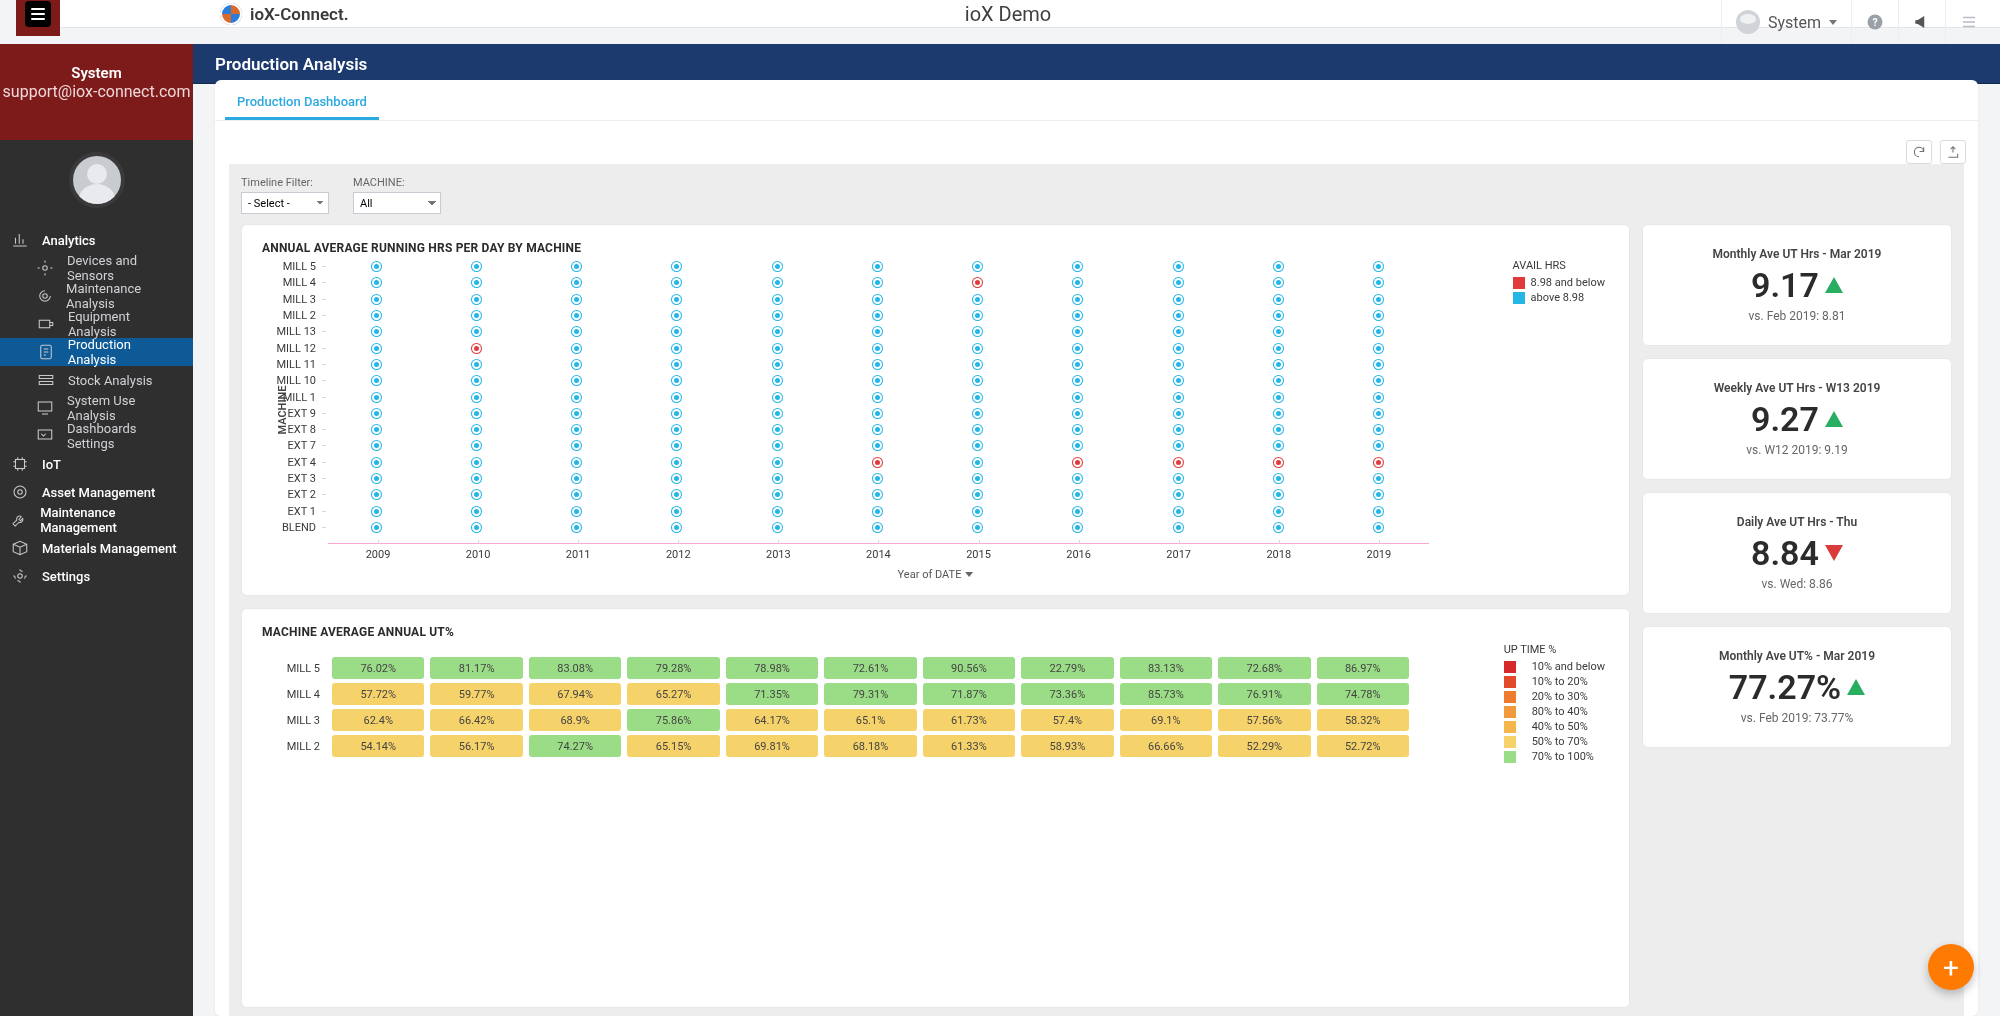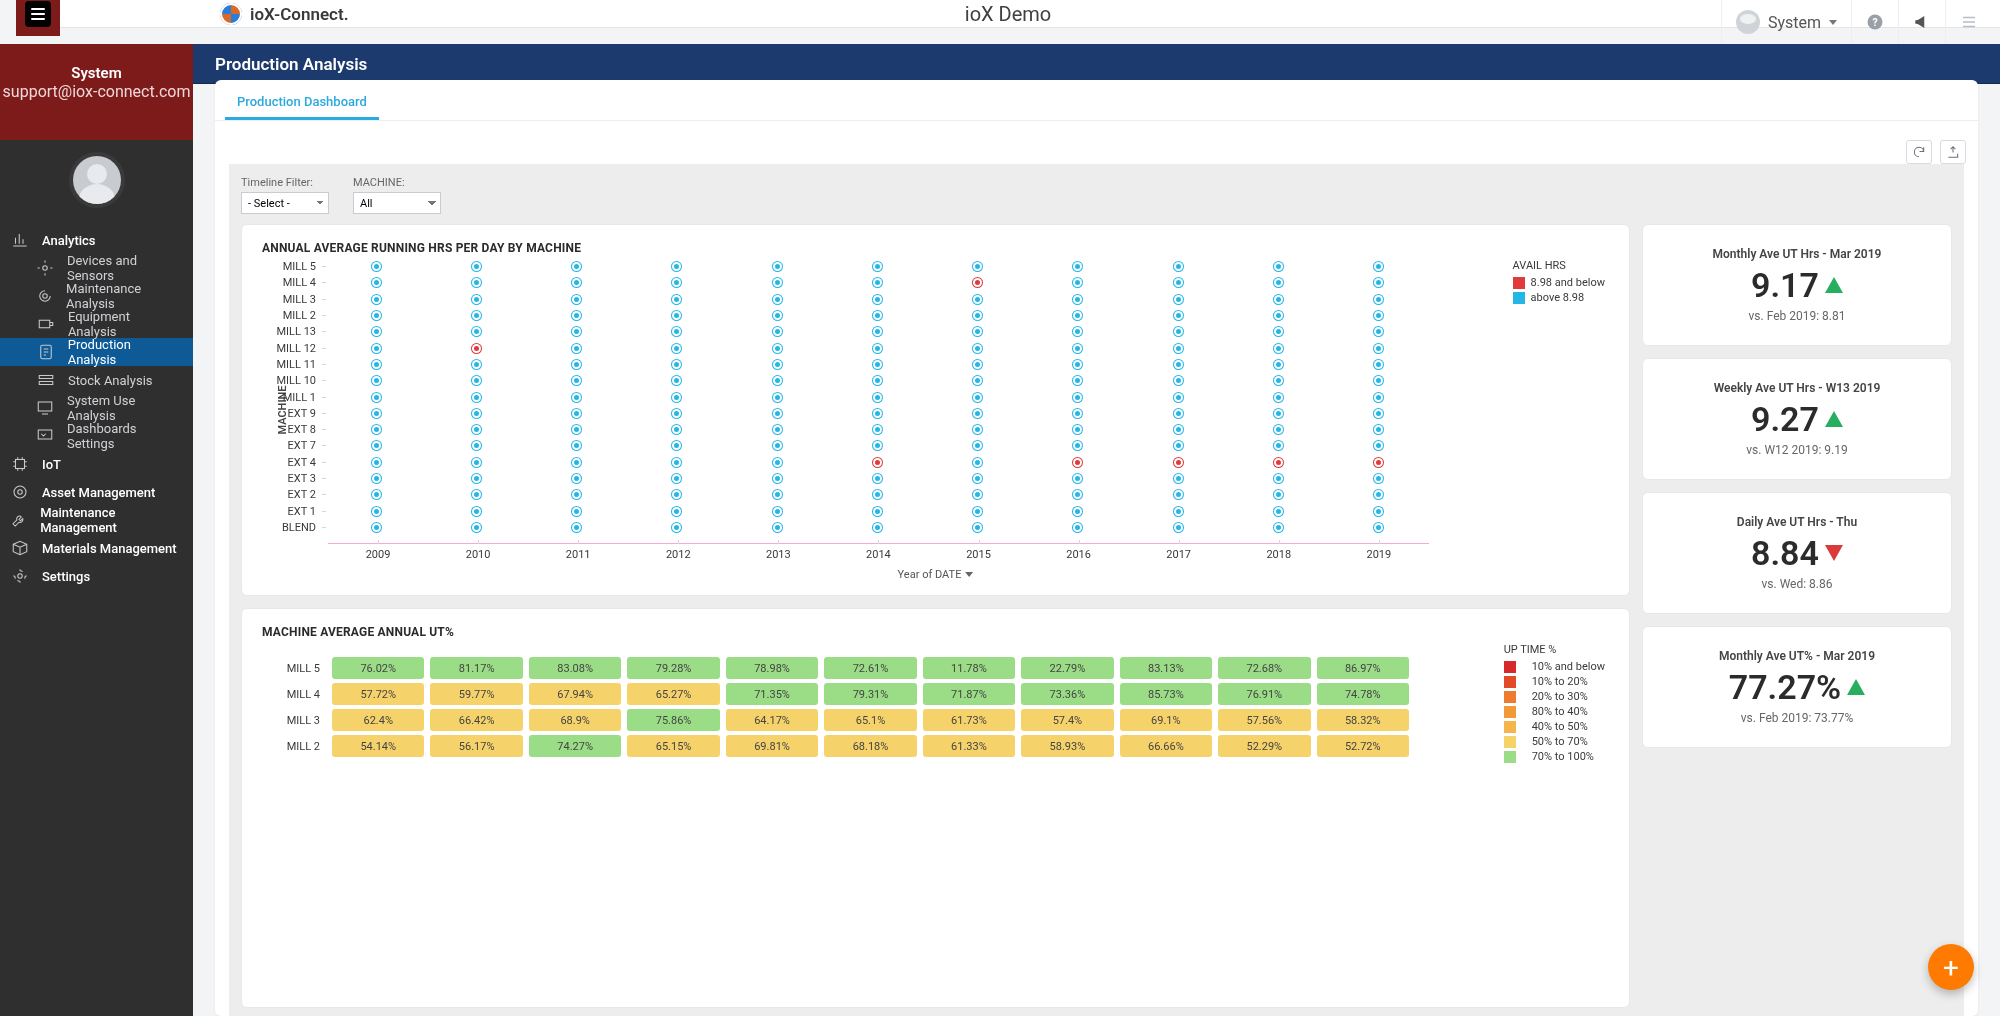--- a/index.html
+++ b/index.html
@@ -642,21 +642,21 @@
             <div class="heat-rows" id="heat-rows" style="margin-top:18px;">
                 <div class="heat-row">
                   <div class="rl">MILL 5</div>
                   <div class="heat-cells">
                     <div class="hc" style="background:#9bdc86">76.02%</div>
                     <div class="hc" style="background:#9bdc86">81.17%</div>
                     <div class="hc" style="background:#9bdc86">83.08%</div>
                     <div class="hc" style="background:#9bdc86">79.28%</div>
                     <div class="hc" style="background:#9bdc86">78.98%</div>
                     <div class="hc" style="background:#9bdc86">72.61%</div>
-                    <div class="hc" style="background:#9bdc86">11.78%</div>
+                    <div class="hc" style="background:#9bdc86">90.56%</div>
                     <div class="hc" style="background:#9bdc86">22.79%</div>
                     <div class="hc" style="background:#9bdc86">83.13%</div>
                     <div class="hc" style="background:#9bdc86">72.68%</div>
                     <div class="hc" style="background:#9bdc86">86.97%</div>
                   </div>
                 </div>
                 <div class="heat-row">
                   <div class="rl">MILL 4</div>
                   <div class="heat-cells">
                     <div class="hc" style="background:#f6d26a">57.72%</div>

